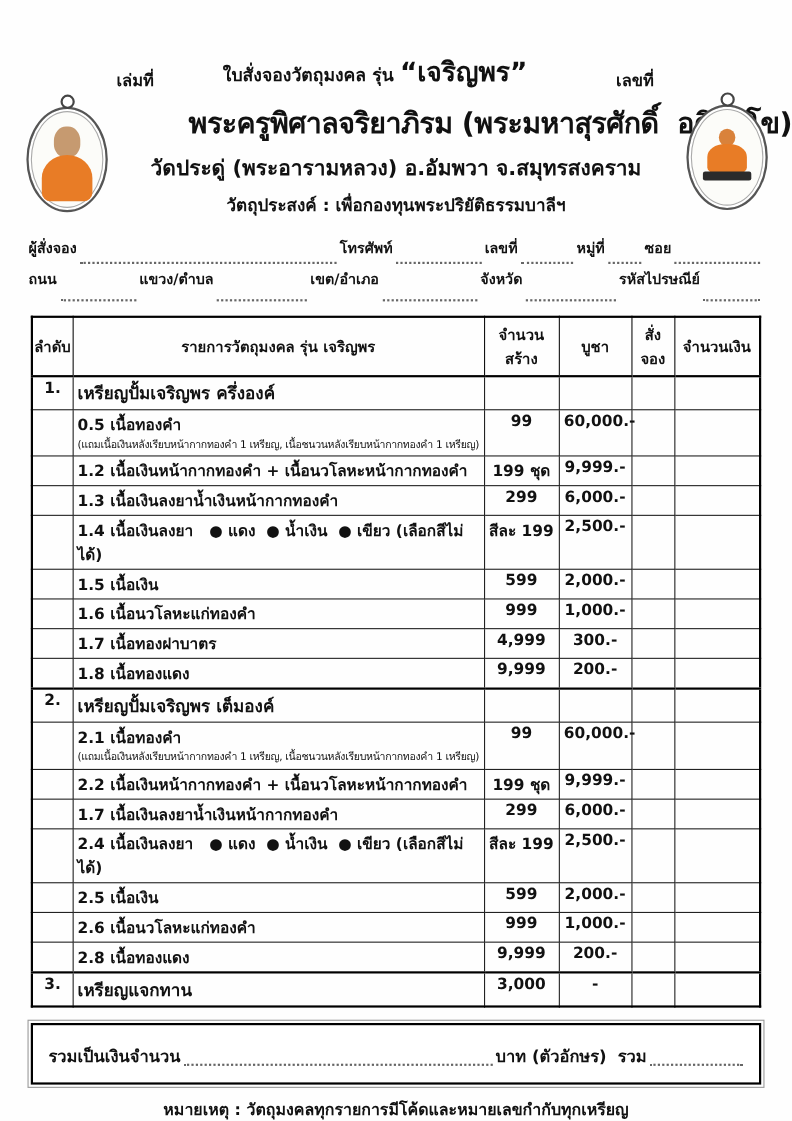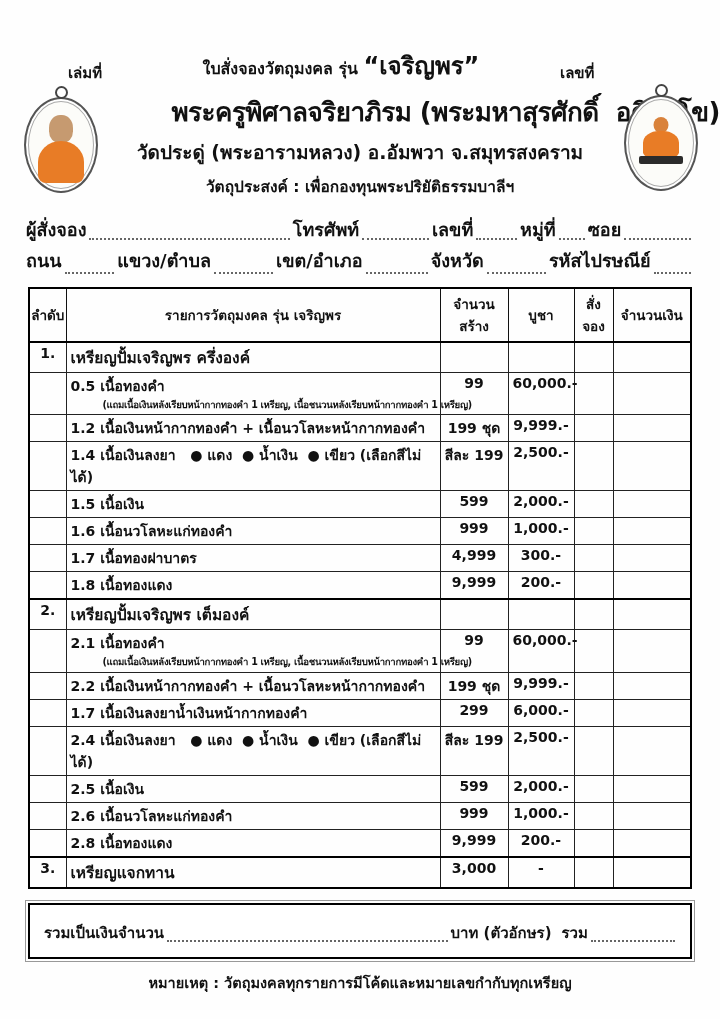--- a/index.html
+++ b/index.html
@@ -3,57 +3,57 @@
 <meta charset="utf-8">
 <style>
   html,body{margin:0;padding:0;background:#e8e8e8;}
   .page{
     width:720px;height:1019px;background:#fefefe;margin:0 auto;position:relative;
     font-family:"DejaVu Sans","Liberation Sans",sans-serif;color:#111;overflow:hidden;
     font-weight:bold;
   }
   
   .hdr-top{display:flex;align-items:flex-end;margin:46px 30px 0 30px;font-size:15px;}
-  .hdr-top .vol{width:110px;text-align:center;}
+  .hdr-top .vol{width:110px;text-align:right;}
   .hdr-top .ctr{flex:1;text-align:center;font-size:16px;}
   .hdr-top .ctr .edition{font-size:24px;font-weight:900;}
   .hdr-top .num{width:130px;text-align:left;padding-left:18px;}
   .main-title{text-align:right;font-size:26px;font-weight:900;margin-top:6px;letter-spacing:-0.5px;}
   .temple-line{text-align:center;font-size:19px;margin-top:5px;}
   .purpose-line{text-align:center;font-size:15.5px;margin-top:7px;}
   
   .amulet{position:absolute;width:74px;}
   .amulet.left{left:24px;top:86px;}
   .amulet.right{right:22px;top:84px;}
   .amulet .ring{width:9px;height:9px;border:2.5px solid #444;border-radius:50%;margin:0 auto;background:#fff;position:relative;z-index:2;}
   .amulet .oval{width:70px;height:92px;border:2px solid #555;border-radius:50%;background:#fcfcf9;
     box-shadow:inset 0 0 0 2px #fff, inset 0 0 0 3px #aaa;position:relative;overflow:hidden;margin-top:-2px;}
   .monk-head{position:absolute;left:50%;transform:translateX(-50%);top:16px;width:24px;height:28px;background:#c69a70;border-radius:46% 46% 42% 42%;}
   .monk-robe{position:absolute;left:50%;transform:translateX(-50%);top:42px;width:46px;height:42px;background:#e87c26;border-radius:50% 50% 8px 8px;}
   .statue-head{position:absolute;left:50%;transform:translateX(-50%);top:20px;width:15px;height:16px;background:#d9823b;border-radius:50%;}
   .statue-body{position:absolute;left:50%;transform:translateX(-50%);top:34px;width:36px;height:26px;background:#e87c26;border-radius:45% 45% 18% 18%;}
   .statue-base{position:absolute;left:50%;transform:translateX(-50%);top:59px;width:44px;height:8px;background:#2b2b2b;border-radius:2px;}
   
-  .fline{display:flex;align-items:center;margin:0 26px;font-size:18px;white-space:nowrap;}
+  .fline{display:flex;align-items:flex-start;margin:0 26px;font-size:13px;white-space:nowrap;}
   .fline.first{margin-top:16px;height:28px;}
   .fline.second{height:34px;}
   .dotline{border-bottom:2px dotted #666;align-self:flex-end;margin:0 3px 3px 3px;height:2px;}
   
   table.order{border-collapse:collapse;margin:10px 28px 0 28px;width:664px;table-layout:fixed;
     border:2.5px solid #000;}
   table.order th{border:1.6px solid #111;border-bottom:2.4px solid #000;font-size:13.5px;padding:4px 1px;font-weight:900;}
   table.order td{border:1.6px solid #222;font-size:14px;padding:2px 4px;vertical-align:top;}
   tr.item{height:25px;}
   tr.section{height:27px;}
   tr.section td{border-top:2.2px solid #000;}
   td.c-no{text-align:center;font-size:15px;}
   td.c-name{text-align:left;padding-left:8px;}
   tr.section td.c-name .nm{font-size:15.5px;font-weight:900;}
   td.c-qty,td.c-price{text-align:center;}
-  .note{font-size:9.6px;line-height:1.6;font-weight:bold;letter-spacing:-0.3px;white-space:nowrap;margin-left:32px;}
+  .note{font-size:9.6px;line-height:1.6;font-weight:normal;letter-spacing:-0.3px;white-space:nowrap;}
   
   .summary{margin:14px 28px 0 28px;border:2.5px solid #000;outline:1px solid #999;outline-offset:2px;
     padding:16px 12px 12px 14px;display:flex;align-items:flex-end;font-size:15px;white-space:nowrap;background:#fff;}
   
   .notes{text-align:center;margin-top:12px;font-size:14.5px;line-height:1.75;}
 </style>
 </head>
 <body>
 
 <div class="page">
@@ -159,20 +159,30 @@
             <div class="nm">1.2 เนื้อเงินหน้ากากทองคำ + เนื้อนวโลหะหน้ากากทองคำ</div>
           </td>
       <td class="c-qty">199 ชุด</td>
       <td class="c-price">9,999.-</td>
       <td class="c-order"></td>
       <td class="c-amount"></td>
     </tr>
         <tr class="item">
       <td class="c-no"></td>
       <td class="c-name">
+            <div class="nm">1.3 เนื้อเงินลงยาน้ำเงินหน้ากากทองคำ</div>
+          </td>
+      <td class="c-qty">299</td>
+      <td class="c-price">6,000.-</td>
+      <td class="c-order"></td>
+      <td class="c-amount"></td>
+    </tr>
+        <tr class="item">
+      <td class="c-no"></td>
+      <td class="c-name">
             <div class="nm">1.4 เนื้อเงินลงยา&nbsp;&nbsp;&nbsp;● แดง&nbsp;&nbsp;● น้ำเงิน&nbsp;&nbsp;● เขียว (เลือกสีไม่ได้)</div>
           </td>
       <td class="c-qty">สีละ 199</td>
       <td class="c-price">2,500.-</td>
       <td class="c-order"></td>
       <td class="c-amount"></td>
     </tr>
         <tr class="item">
       <td class="c-no"></td>
       <td class="c-name">

